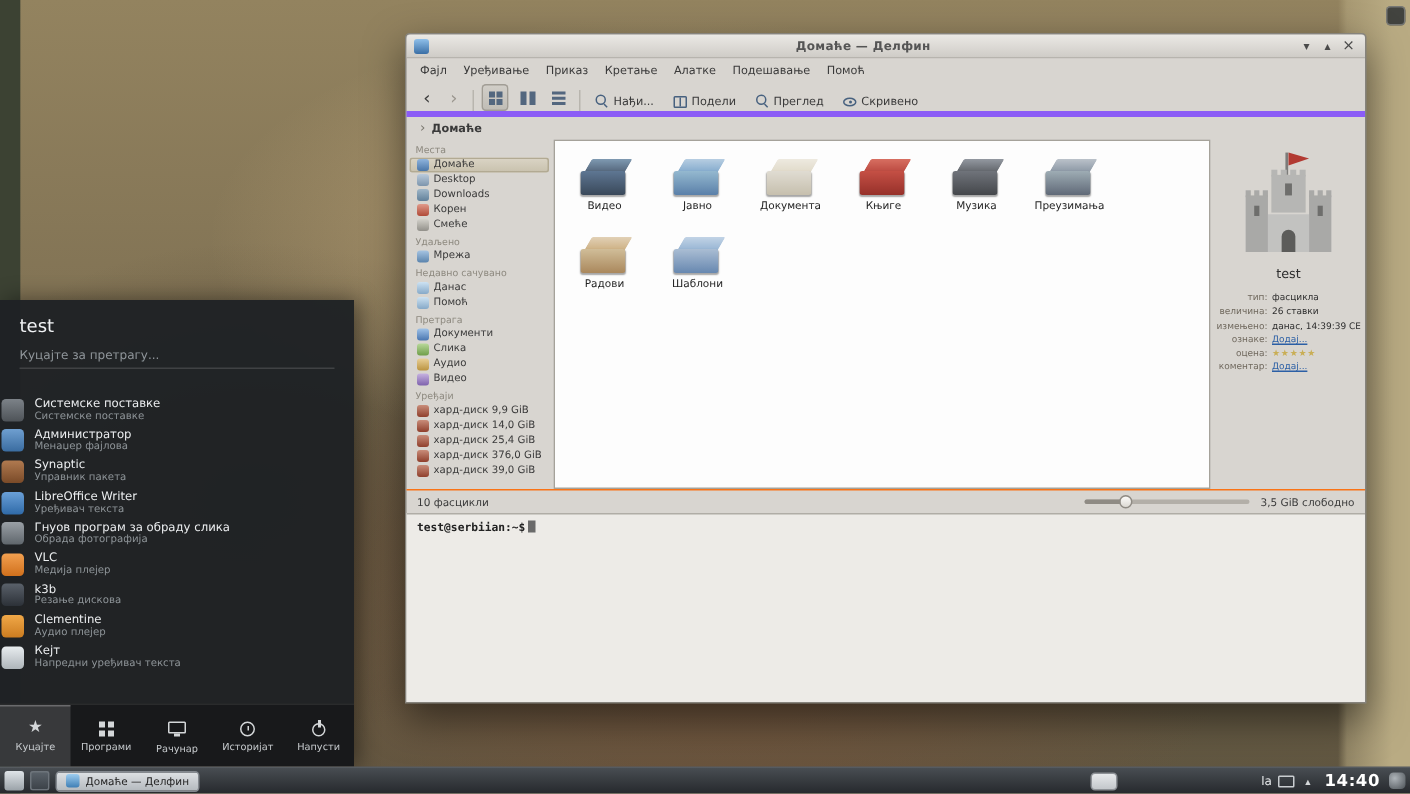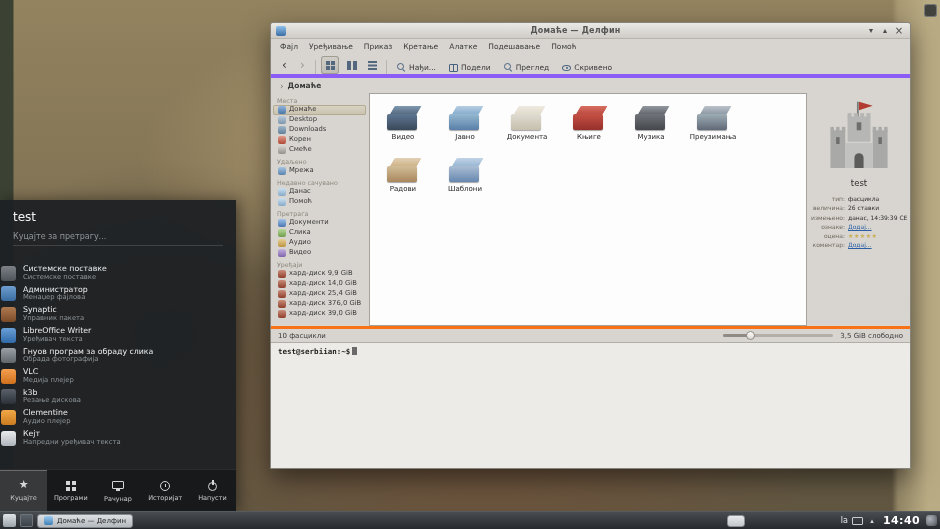--- a/index.html
+++ b/index.html
@@ -76,21 +76,21 @@
 .fb-4{--fc:#a63b33;--lc:#c25248}.fb-5{--fc:#53565b;--lc:#6d7177}.fb-6{--fc:#75808c;--lc:#96a1ad}
 .fb-7{--fc:#b2392f;--lc:#cd564a}.fb-8{--fc:#b79a71;--lc:#d2b88f}.fb-9{--fc:#b5a06d;--lc:#d4c08c}
 .fb-10{--fc:#7e9abc;--lc:#a1bcd8}
 .info{width:102px;padding:6px 3px 0;display:flex;flex-direction:column;align-items:center;font-size:6px;color:#3a3a3a}
 .iname{font-size:8.5px;color:#2e2e2e;margin:5px 0 6px}
 .irow{display:flex;width:100%;line-height:1.55}
 .ilab{width:37px;text-align:right;padding-right:3px;color:#70695e;flex:none}
 .ival{flex:1;text-align:left;color:#2e2e2e;white-space:nowrap;overflow:hidden}
 .ival.link{color:#2b5fa5;text-decoration:underline}
 .ival.stars{color:#c9ae55;letter-spacing:.5px}
-.status{height:16px;display:flex;align-items:center;padding:0 7px;font-size:7px;color:#3a3a3a;gap:7px;border-top:3px solid #f97316}
+.status{height:16px;display:flex;align-items:center;padding:0 7px;font-size:7px;color:#3a3a3a;gap:7px;border-top:1px solid #f97316}
 .sp{flex:1}
 .slider{width:110px;height:3px;background:#b3afa8;border-radius:2px;position:relative;flex:none}
 .slider .fill{position:absolute;left:0;top:0;height:3px;width:24%;background:#8f8b84;border-radius:2px}
 .knob{position:absolute;left:21%;top:-3px;width:9px;height:9px;border-radius:50%;background:linear-gradient(#fcfbf9,#dcd9d3);border:1px solid #8f8b84}
 .term{height:126px;background:#edebe7;border-top:1px solid #b0ada6;padding:4px 7px;font-family:"DejaVu Sans Mono",monospace;font-size:7.5px;font-weight:bold;color:#222}
 .cursor{display:inline-block;width:5px;height:8px;background:#6a6a6a;vertical-align:-1px;margin-left:2px}
 
 .kick{position:absolute;left:0;top:200px;width:236px;height:311px;background:rgba(30,33,36,.96);box-shadow:3px 0 14px rgba(0,0,0,.45);display:flex;flex-direction:column;color:#e8eaec;z-index:3}
 .kuser{padding:10px 13px 2px;font-size:12px;color:#f0f2f4}
 .ksearch{margin:3px 13px 14px;padding:3px 0 4px;font-size:8px;color:#90969b;border-bottom:1px solid rgba(255,255,255,.14)}

